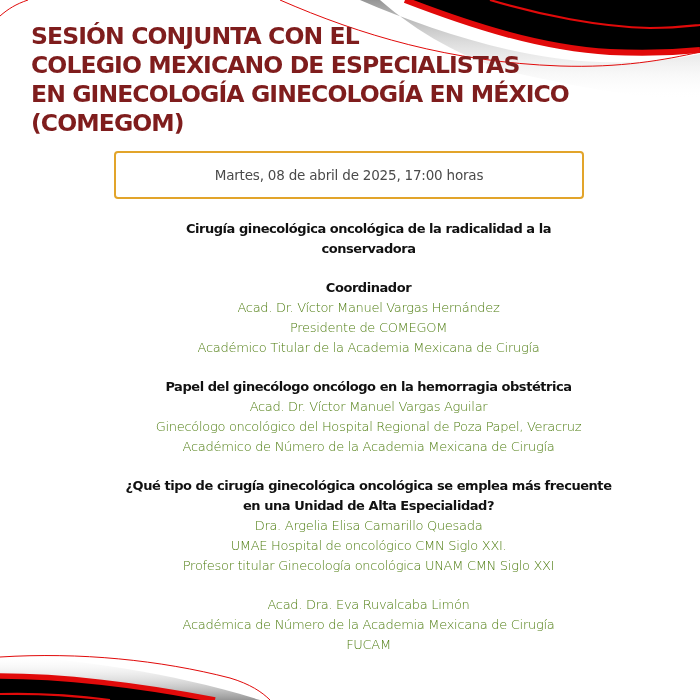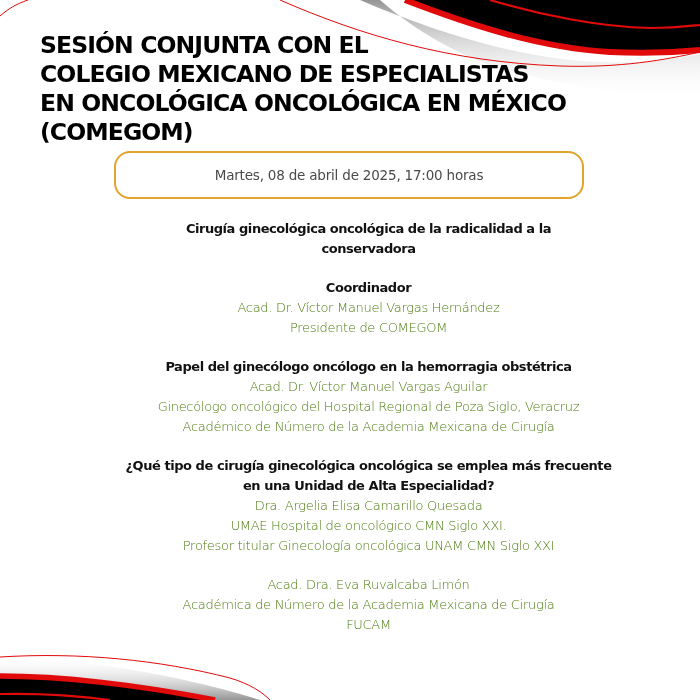--- a/index.html
+++ b/index.html
@@ -21,37 +21,37 @@
       left: 0;
       top: 0;
       width: 700px;
       height: 700px;
       pointer-events: none;
     }
     .title {
       position: absolute;
       left: 31px;
       top: 22px;
-      margin: 9px;
+      margin: 0;
       font-family: "DejaVu Sans", sans-serif;
       font-weight: bold;
       font-size: 23.5px;
       line-height: 29px;
       letter-spacing: -0.9px;
-      color: #000000;
+      color: #7f1d1d;
     }
     .title span { display: block; white-space: nowrap; }
     .date-box {
       position: absolute;
       left: 114px;
       top: 151px;
       width: 470px;
       height: 48px;
       border: 2px solid #e2a42a;
-      border-radius: 16px;
+      border-radius: 4px;
       box-sizing: border-box;
       display: flex;
       align-items: center;
       justify-content: center;
       font-family: "DejaVu Sans", sans-serif;
       font-size: 13.5px;
       color: #4a4a4a;
       letter-spacing: -0.2px;
     }
     .content {
@@ -109,45 +109,46 @@
       <path d="M0,676 C60,676 140,685 215,700 L0,700 Z" fill="#000000"></path>
       <path d="M0,676 C60,676 140,685 215,700" fill="none" stroke="#e10a0a" stroke-width="5.5"></path>
       <path d="M0,694 C40,693 80,696 110,700" fill="none" stroke="#e10a0a" stroke-width="2.2"></path>
       <path d="M0,657 C80,652 160,660 230,678 C250,684 262,692 270,700" fill="none" stroke="#e10a0a" stroke-width="1"></path>
     </g>
   </svg>
 
   <h1 class="title">
     <span>SESIÓN CONJUNTA CON EL</span>
     <span>COLEGIO MEXICANO DE ESPECIALISTAS</span>
-    <span>EN ONCOLÓGICA ONCOLÓGICA EN MÉXICO</span>
+    <span>EN GINECOLOGÍA GINECOLOGÍA EN MÉXICO</span>
     <span>(COMEGOM)</span>
   </h1>
 
   <div class="date-box">
     <span>Martes, 08 de abril de 2025, 17:00 horas</span>
   </div>
 
   <div class="content">
 
     <div class="block">
       <span class="line bold">Cirugía ginecológica oncológica de la radicalidad a la</span>
       <span class="line bold">conservadora</span>
     </div>
 
     <div class="block">
       <span class="line bold">Coordinador</span>
       <span class="line">Acad. Dr. Víctor Manuel Vargas Hernández</span>
       <span class="line">Presidente de COMEGOM</span>
+      <span class="line">Académico Titular de la Academia Mexicana de Cirugía</span>
     </div>
 
     <div class="block">
       <span class="line bold">Papel del ginecólogo oncólogo en la hemorragia obstétrica</span>
       <span class="line">Acad. Dr. Víctor Manuel Vargas Aguilar</span>
-      <span class="line">Ginecólogo oncológico del Hospital Regional de Poza Siglo, Veracruz</span>
+      <span class="line">Ginecólogo oncológico del Hospital Regional de Poza Papel, Veracruz</span>
       <span class="line">Académico de Número de la Academia Mexicana de Cirugía</span>
     </div>
 
     <div class="block">
       <span class="line bold">¿Qué tipo de cirugía ginecológica oncológica se emplea más frecuente</span>
       <span class="line bold">en una Unidad de Alta Especialidad?</span>
       <span class="line">Dra. Argelia Elisa Camarillo Quesada</span>
       <span class="line">UMAE Hospital de oncológico CMN Siglo XXI.</span>
       <span class="line">Profesor titular Ginecología oncológica UNAM CMN Siglo XXI</span>
     </div>

